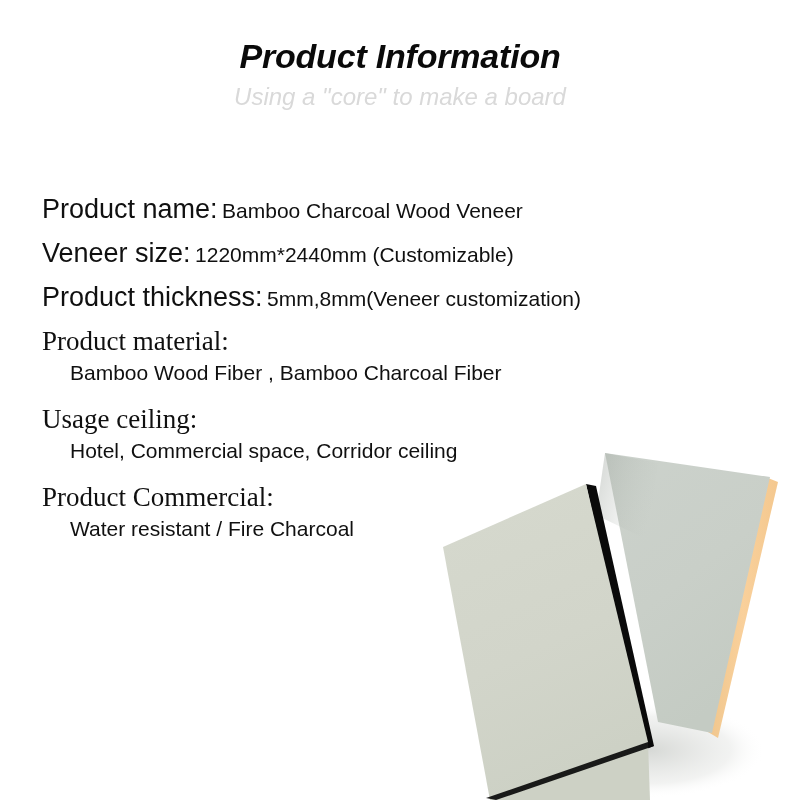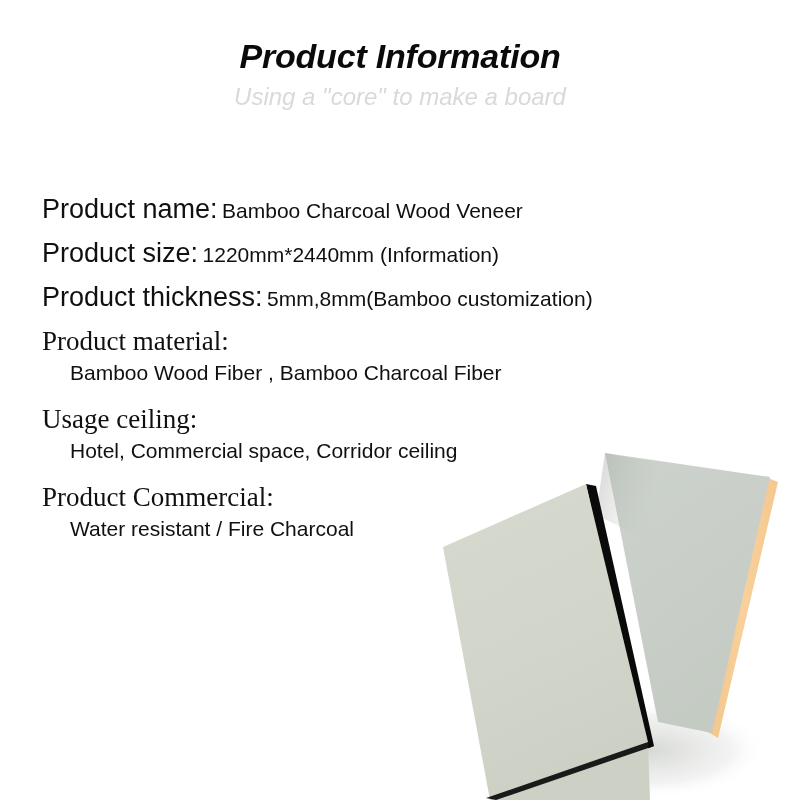--- a/index.html
+++ b/index.html
@@ -109,27 +109,27 @@
   </div>
 
   <div class="specs">
 
     <div class="spec-row">
       <span class="spec-label">Product name:</span>
       <span class="spec-value">Bamboo Charcoal Wood Veneer</span>
     </div>
 
     <div class="spec-row">
-      <span class="spec-label">Product size:</span>
-      <span class="spec-value">1220mm*2440mm (Information)</span>
+      <span class="spec-label">Veneer size:</span>
+      <span class="spec-value">1220mm*2440mm (Customizable)</span>
     </div>
 
     <div class="spec-row">
       <span class="spec-label">Product thickness:</span>
-      <span class="spec-value">5mm,8mm(Bamboo customization)</span>
+      <span class="spec-value">5mm,8mm(Veneer customization)</span>
     </div>
 
     <div class="spec-row block">
       <span class="spec-label">Product material:</span>
     </div>
     <div class="spec-sub">Bamboo Wood Fiber , Bamboo Charcoal Fiber</div>
 
     <div class="spec-row block">
       <span class="spec-label">Usage ceiling:</span>
     </div>

